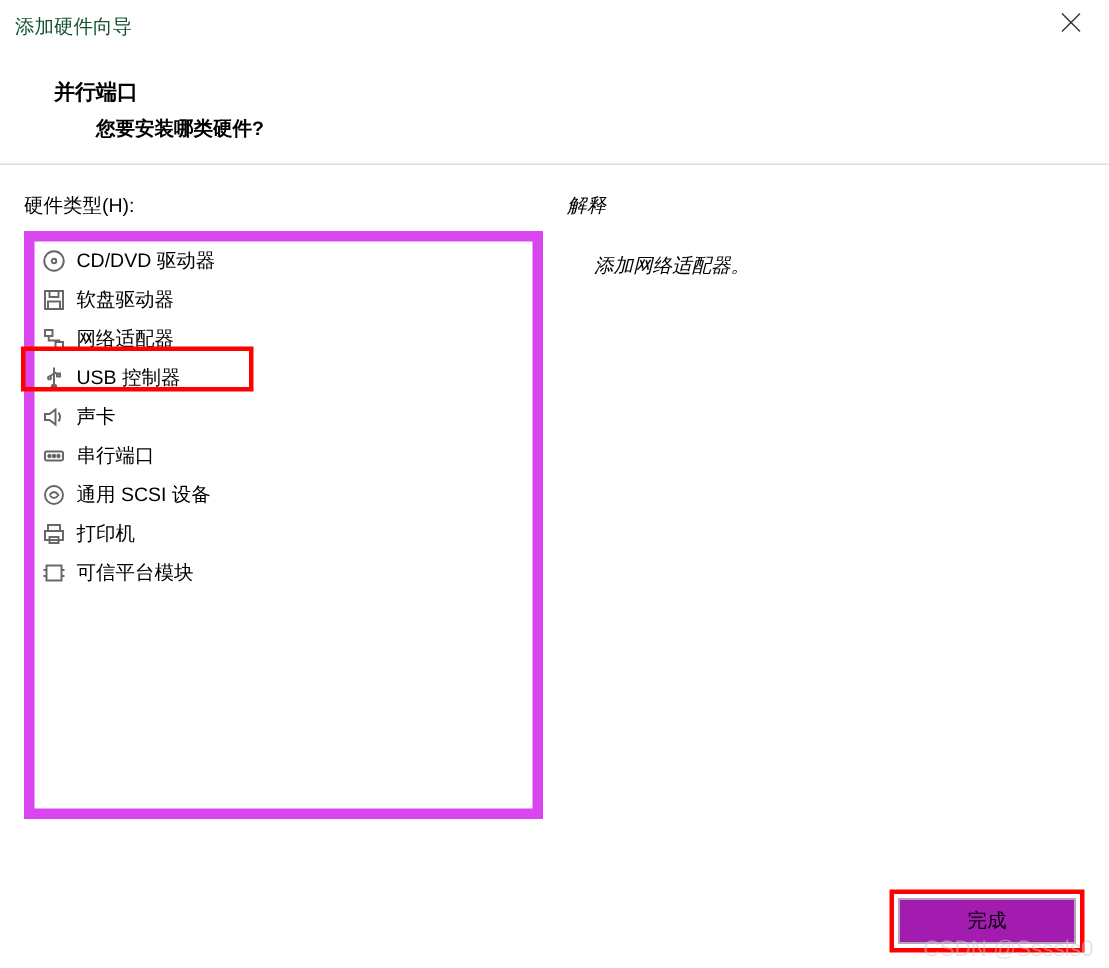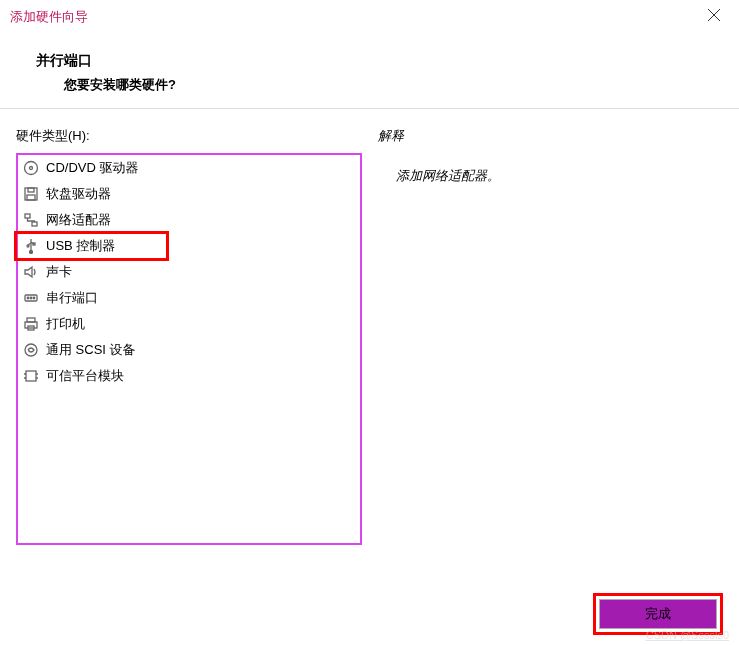--- a/index.html
+++ b/index.html
@@ -10,21 +10,21 @@
       width: 739px;
       height: 645px;
       position: relative;
       color: #000;
     }
     .titlebar {
       display: flex;
       justify-content: space-between;
       align-items: center;
       padding: 8px 14px 8px 10px;
-      color: #be185d;
+      color: #14532d;
     }
     .titlebar .title { font-size: 13px; }
     .close-x {
       font-size: 16px;
       color: #333;
       cursor: pointer;
       padding: 0 4px;
       font-weight: 300;
     }
     .header {
@@ -50,21 +50,21 @@
       padding: 18px 16px 0 16px;
       gap: 16px;
     }
     .left-col { width: 346px; }
     .right-col { flex: 1; font-style: italic; }
     .section-label {
       font-size: 13px;
       margin-bottom: 8px;
     }
     .listbox {
-      border: 2px solid #d946ef;
+      border: 7px solid #d946ef;
       height: 392px;
       background: #fff;
       overflow: hidden;
     }
     .list-item {
       display: flex;
       align-items: center;
       padding: 2px 4px;
       cursor: pointer;
       line-height: 22px;
@@ -105,23 +105,22 @@
       cursor: pointer;
       font-family: inherit;
       font-size: 13px;
     }
     .btn-wrap { position: relative; }
     .watermark {
       position: absolute;
       bottom: 4px;
       right: 10px;
       color: #ccc;
-      font-size: 11px;
+      font-size: 15px;
       opacity: 0.5;
-      text-decoration: underline;
     }
   </style>
 </head>
 <body>
 
 <div class="titlebar">
   <span class="title">添加硬件向导</span>
   <span class="close-x">
     <svg width="14" height="14" viewBox="0 0 14 14">
       <line x1="1" y1="1" x2="13" y2="13" stroke="#333" stroke-width="1"></line>
@@ -198,35 +197,35 @@
               <circle cx="5" cy="8" r="0.8" fill="#666"></circle>
               <circle cx="8" cy="8" r="0.8" fill="#666"></circle>
               <circle cx="11" cy="8" r="0.8" fill="#666"></circle>
             </svg>
           </span>
         <span>串行端口</span>
       </div>
       <div class="list-item">
         <span class="icon">
             <svg viewBox="0 0 16 16">
+              <circle cx="8" cy="8" r="6"></circle>
+              <path d="M5 8 Q8 4 11 8 Q8 12 5 8"></path>
+            </svg>
+          </span>
+        <span>通用 SCSI 设备</span>
+      </div>
+      <div class="list-item">
+        <span class="icon">
+            <svg viewBox="0 0 16 16">
               <rect x="4" y="2" width="8" height="4"></rect>
               <rect x="2" y="6" width="12" height="6"></rect>
               <rect x="5" y="10" width="6" height="4"></rect>
             </svg>
           </span>
         <span>打印机</span>
-      </div>
-      <div class="list-item">
-        <span class="icon">
-            <svg viewBox="0 0 16 16">
-              <circle cx="8" cy="8" r="6"></circle>
-              <path d="M5 8 Q8 4 11 8 Q8 12 5 8"></path>
-            </svg>
-          </span>
-        <span>通用 SCSI 设备</span>
       </div>
       <div class="list-item">
         <span class="icon">
             <svg viewBox="0 0 16 16">
               <rect x="3" y="3" width="10" height="10"></rect>
               <line x1="3" y1="6" x2="1" y2="6"></line>
               <line x1="3" y1="10" x2="1" y2="10"></line>
               <line x1="13" y1="6" x2="15" y2="6"></line>
               <line x1="13" y1="10" x2="15" y2="10"></line>
             </svg>

